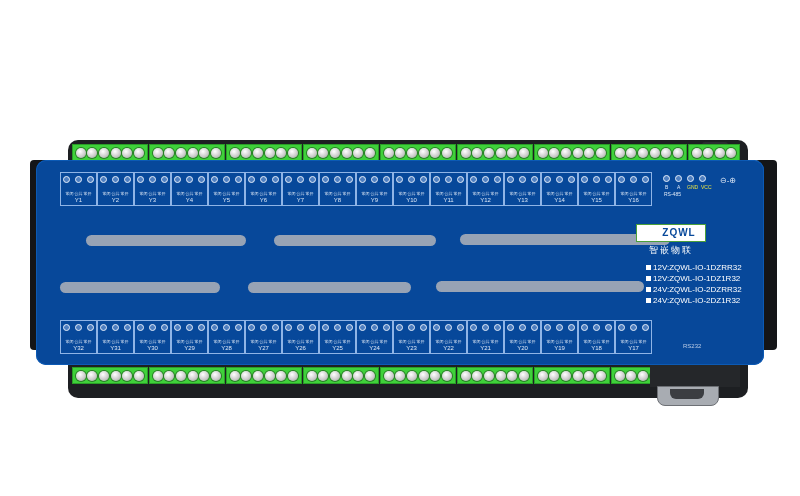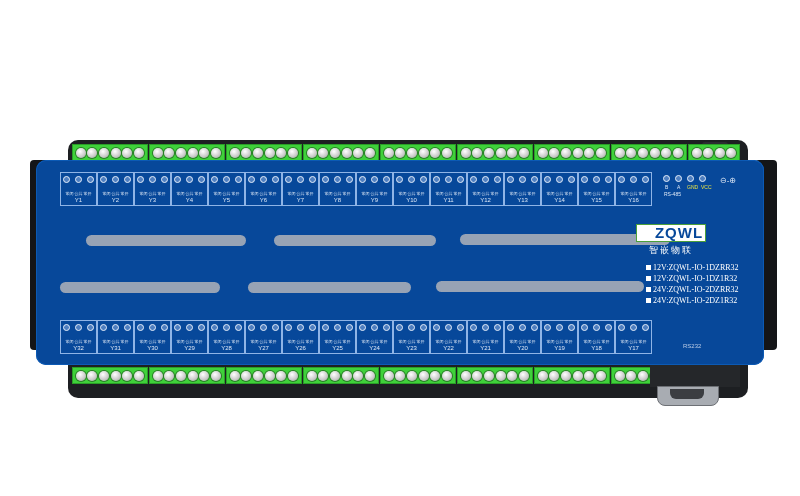--- a/index.html
+++ b/index.html
@@ -13,23 +13,23 @@
   .screw{width:10px;height:10px;border-radius:50%;background:radial-gradient(circle at 40% 35%,#ffffff,#c8c8c8 60%,#8a8a8a);box-shadow:0 0 0 1px #2b7a29;}
   .panel{position:absolute;left:36px;top:160px;width:728px;height:205px;background:#07489a;border-radius:10px;box-shadow:inset 0 0 0 1px #0c5ab5;}
   .relay-row{position:absolute;left:24px;display:flex;gap:0;}
   .relay{width:37px;height:34px;border:1px solid #8fb4e6;box-sizing:border-box;position:relative;color:#dfe9f7;font-size:5px;text-align:center;}
   .relay .dots{display:flex;justify-content:space-around;margin-top:3px;}
   .relay .dot{width:7px;height:7px;border-radius:50%;border:1px solid #e5eefa;box-sizing:border-box;background:#4f7fc0;}
   .relay .lbl{position:absolute;left:0;right:0;bottom:2px;font-size:6px;}
   .relay .sub{position:absolute;left:0;right:0;bottom:9px;font-size:4px;letter-spacing:0;}
   .bar{position:absolute;height:11px;background:#97a3b5;border-radius:6px;}
   .logo{position:absolute;left:636px;top:224px;width:70px;height:30px;}
-  .logo-mark{background:#fff;color:#07489a;font-weight:bold;font-size:15px;text-align:center;line-height:16px;border:1px solid #4ba03a;letter-spacing:1px;padding-left:16px;}
+  .logo-mark{background:#fff;color:#07489a;font-weight:bold;font-size:10px;text-align:center;line-height:16px;border:1px solid #4ba03a;letter-spacing:1px;padding-left:16px;}
   .logo-cn{color:#ffffff;font-size:9px;text-align:center;margin-top:2px;letter-spacing:2px;}
-  .models{position:absolute;left:646px;top:262px;color:#ffffff;font-size:8px;line-height:11px;font-family:Liberation Serif, serif;}
+  .models{position:absolute;left:646px;top:262px;color:#ffffff;font-size:8px;line-height:11px;font-family:Liberation Sans, sans-serif;}
   .models .sq{display:inline-block;width:5px;height:5px;background:#fff;margin-right:2px;}
   .comm{position:absolute;left:663px;top:175px;display:flex;gap:5px;}
   .comm .cdot{width:7px;height:7px;border-radius:50%;border:1px solid #e5eefa;background:#4f7fc0;box-sizing:border-box;}
   .comm-lbl{position:absolute;top:184px;font-size:5px;color:#dfe9f7;}
   .yel{color:#e8e246;}
   .rs232{position:absolute;left:683px;top:343px;color:#b9cbe6;font-size:6px;}
   .dsub{position:absolute;left:657px;top:386px;width:60px;height:18px;background:#a8acb2;border-radius:0 0 8px 8px;border:1px solid #6d7075;}
   .dsub-inner{position:absolute;left:670px;top:389px;width:34px;height:10px;background:#3b3d41;border-radius:0 0 6px 6px;}
   .rs-box{position:absolute;left:650px;top:365px;width:90px;height:22px;background:#25272a;}
   .screw-post{position:absolute;left:702px;top:142px;width:26px;height:20px;background:#2a2c30;border-radius:3px;}

